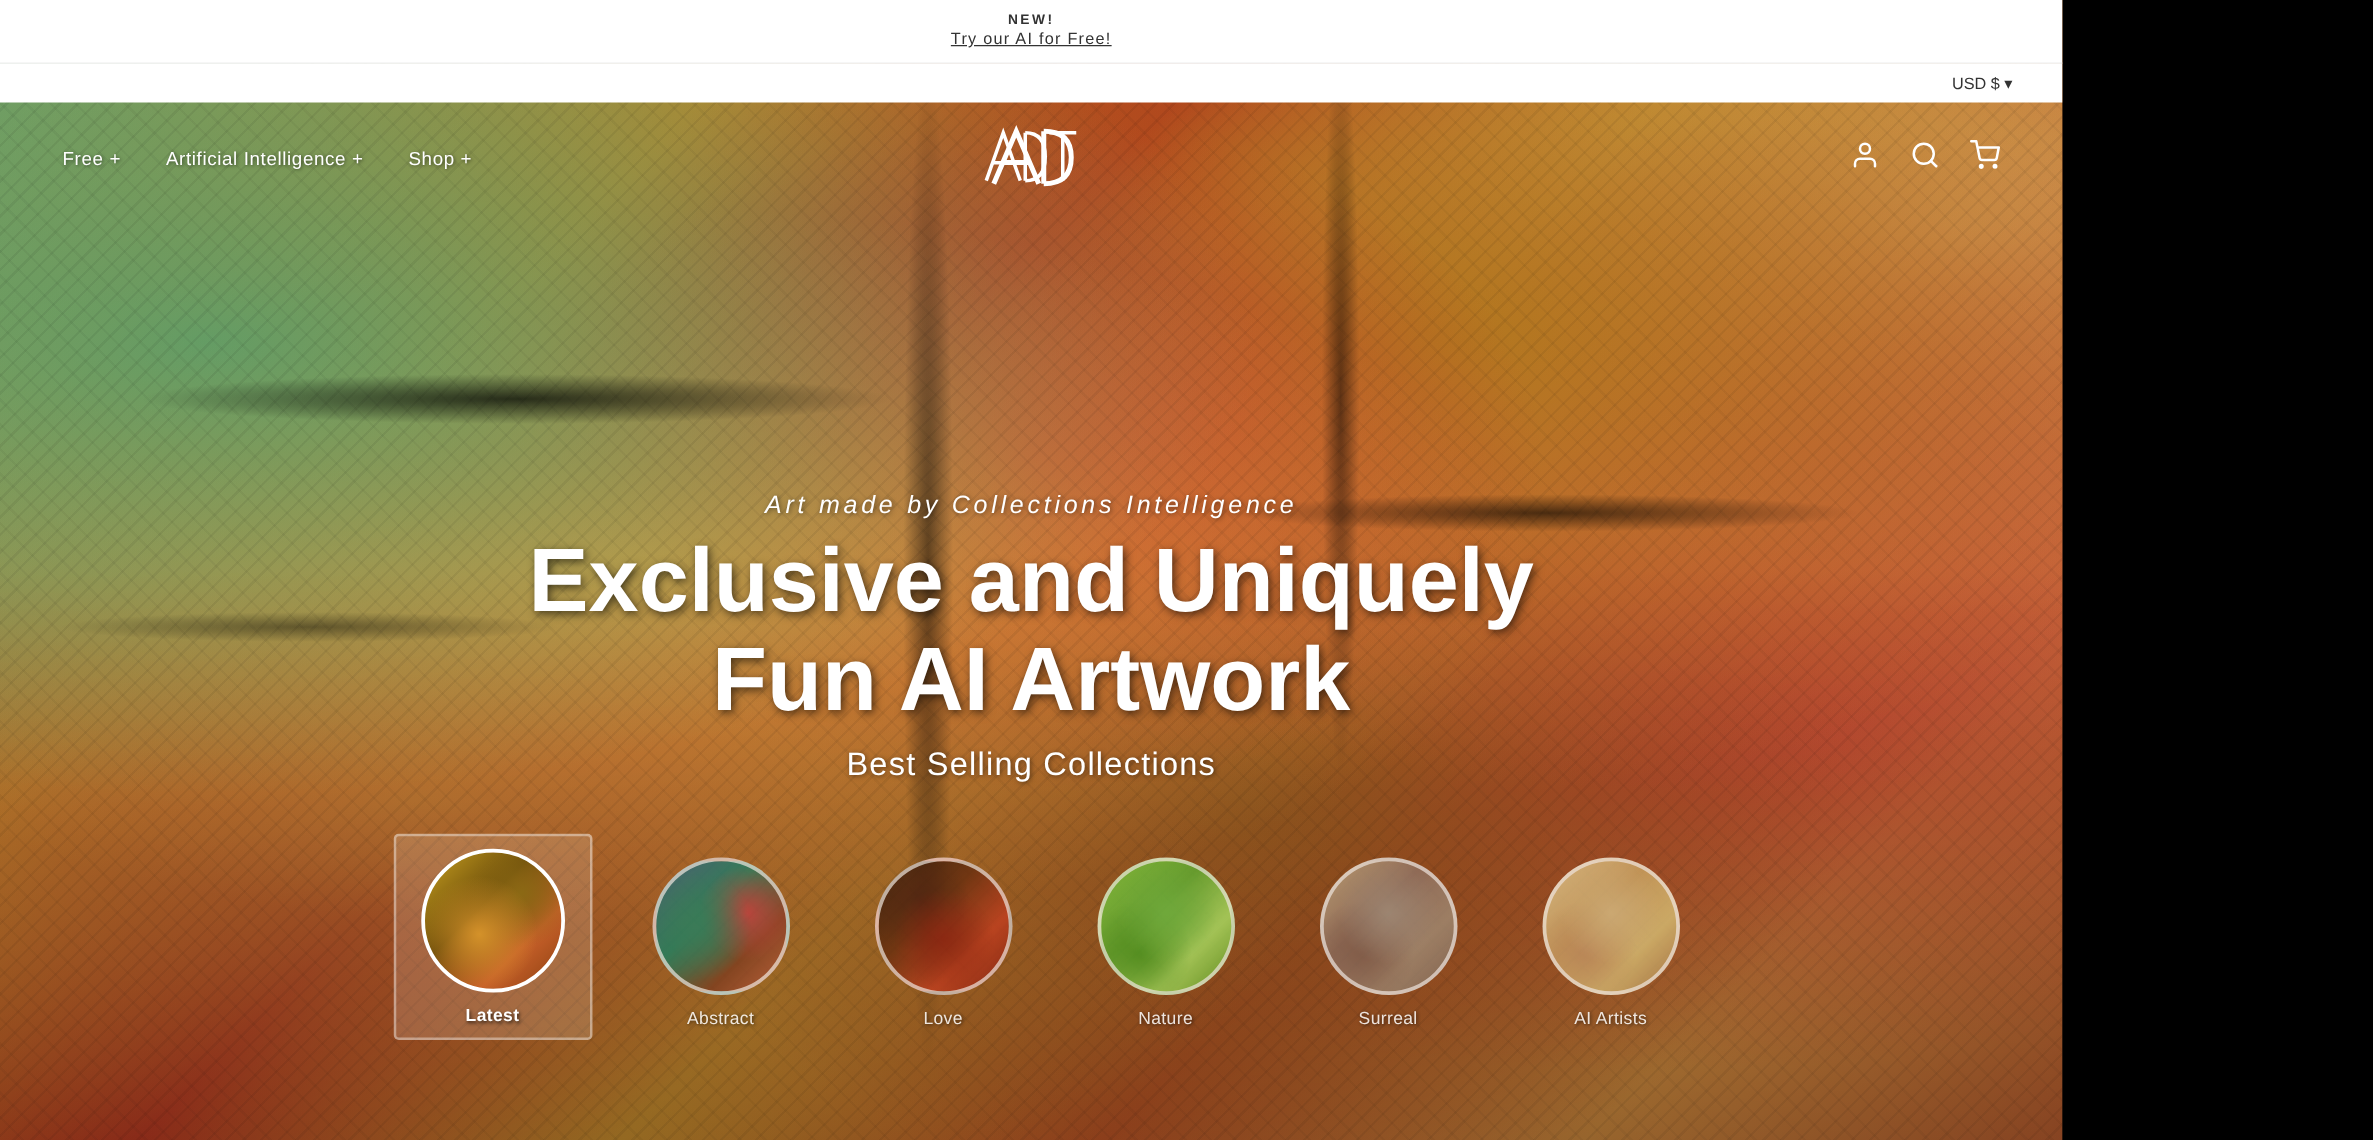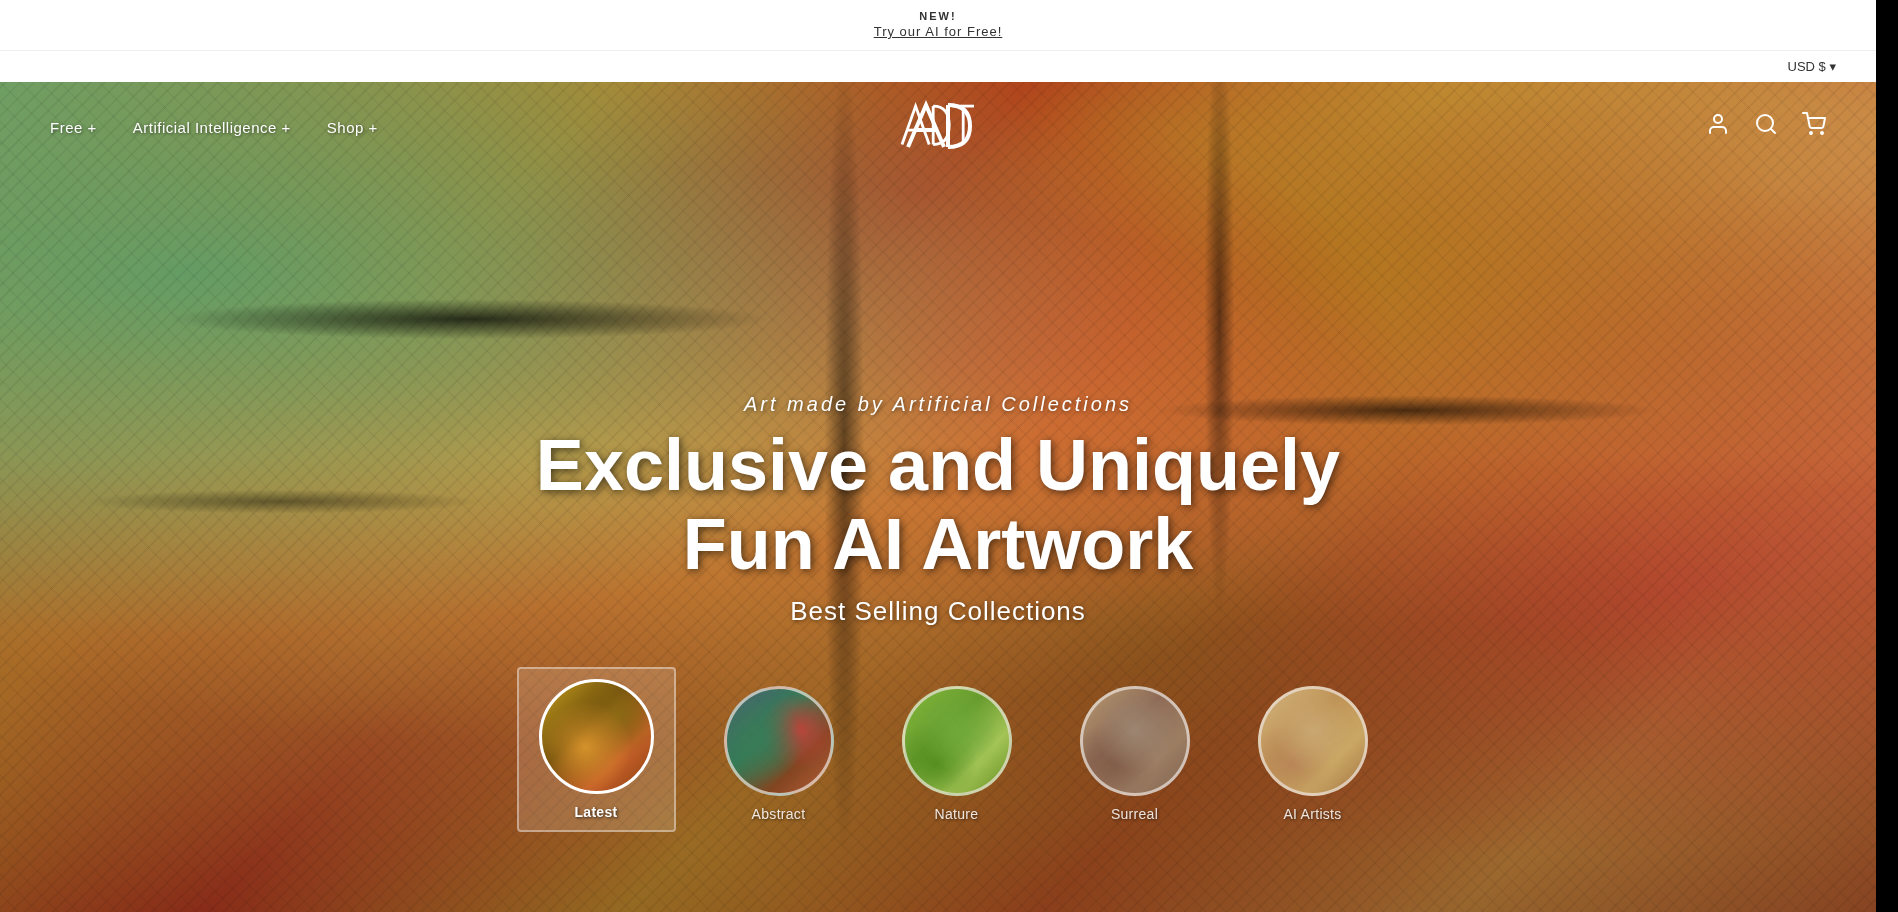--- a/index.html
+++ b/index.html
@@ -93,21 +93,21 @@
     .nav-icon {
       color: #fff;
       cursor: pointer;
       font-size: 22px;
       text-shadow: 1px 1px 3px rgba(0,0,0,0.5);
     }
 
     
     .hero {
       position: relative;
-      width: 1876px;
+      width: 1650px;
       height: 912px;
       overflow: hidden;
     }
 
     .hero-bg {
       position: absolute;
       inset: 0;
       background: 
         linear-gradient(to bottom, rgba(0,0,0,0.1) 0%, rgba(0,0,0,0.05) 50%, rgba(0,0,0,0.3) 100%);
       z-index: 1;
@@ -399,39 +399,43 @@
             <circle cx="9" cy="21" r="1"></circle>
             <circle cx="20" cy="21" r="1"></circle>
             <path d="M1 1h4l2.68 13.39a2 2 0 0 0 2 1.61h9.72a2 2 0 0 0 2-1.61L23 6H6"></path>
           </svg>
         </span>
       </div>
     </div>
   </div>
 
   <div class="hero-content">
-    <p class="hero-subtitle">Art made by Artificial Collections</p>
+    <p class="hero-subtitle">Art made by Collections Intelligence</p>
     <h1 class="hero-title">
       <span style="white-space:pre-line;">Exclusive and Uniquely
 Fun AI Artwork</span>
     </h1>
     <p class="hero-tagline">Best Selling Collections</p>
 
     <div class="collections-row">
 
       <div class="collection-item active">
         <div class="collection-circle circle-latest"></div>
         <span class="collection-label">Latest</span>
       </div>
 
       <div class="collection-item col-item-faded">
         <div class="collection-circle circle-abstract"></div>
         <span class="collection-label">Abstract</span>
       </div>
 
+      <div class="collection-item col-item-faded">
+        <div class="collection-circle circle-love"></div>
+        <span class="collection-label">Love</span>
+      </div>
 
       <div class="collection-item col-item-faded">
         <div class="collection-circle circle-nature"></div>
         <span class="collection-label">Nature</span>
       </div>
 
       <div class="collection-item col-item-faded">
         <div class="collection-circle circle-surreal"></div>
         <span class="collection-label">Surreal</span>
       </div>

